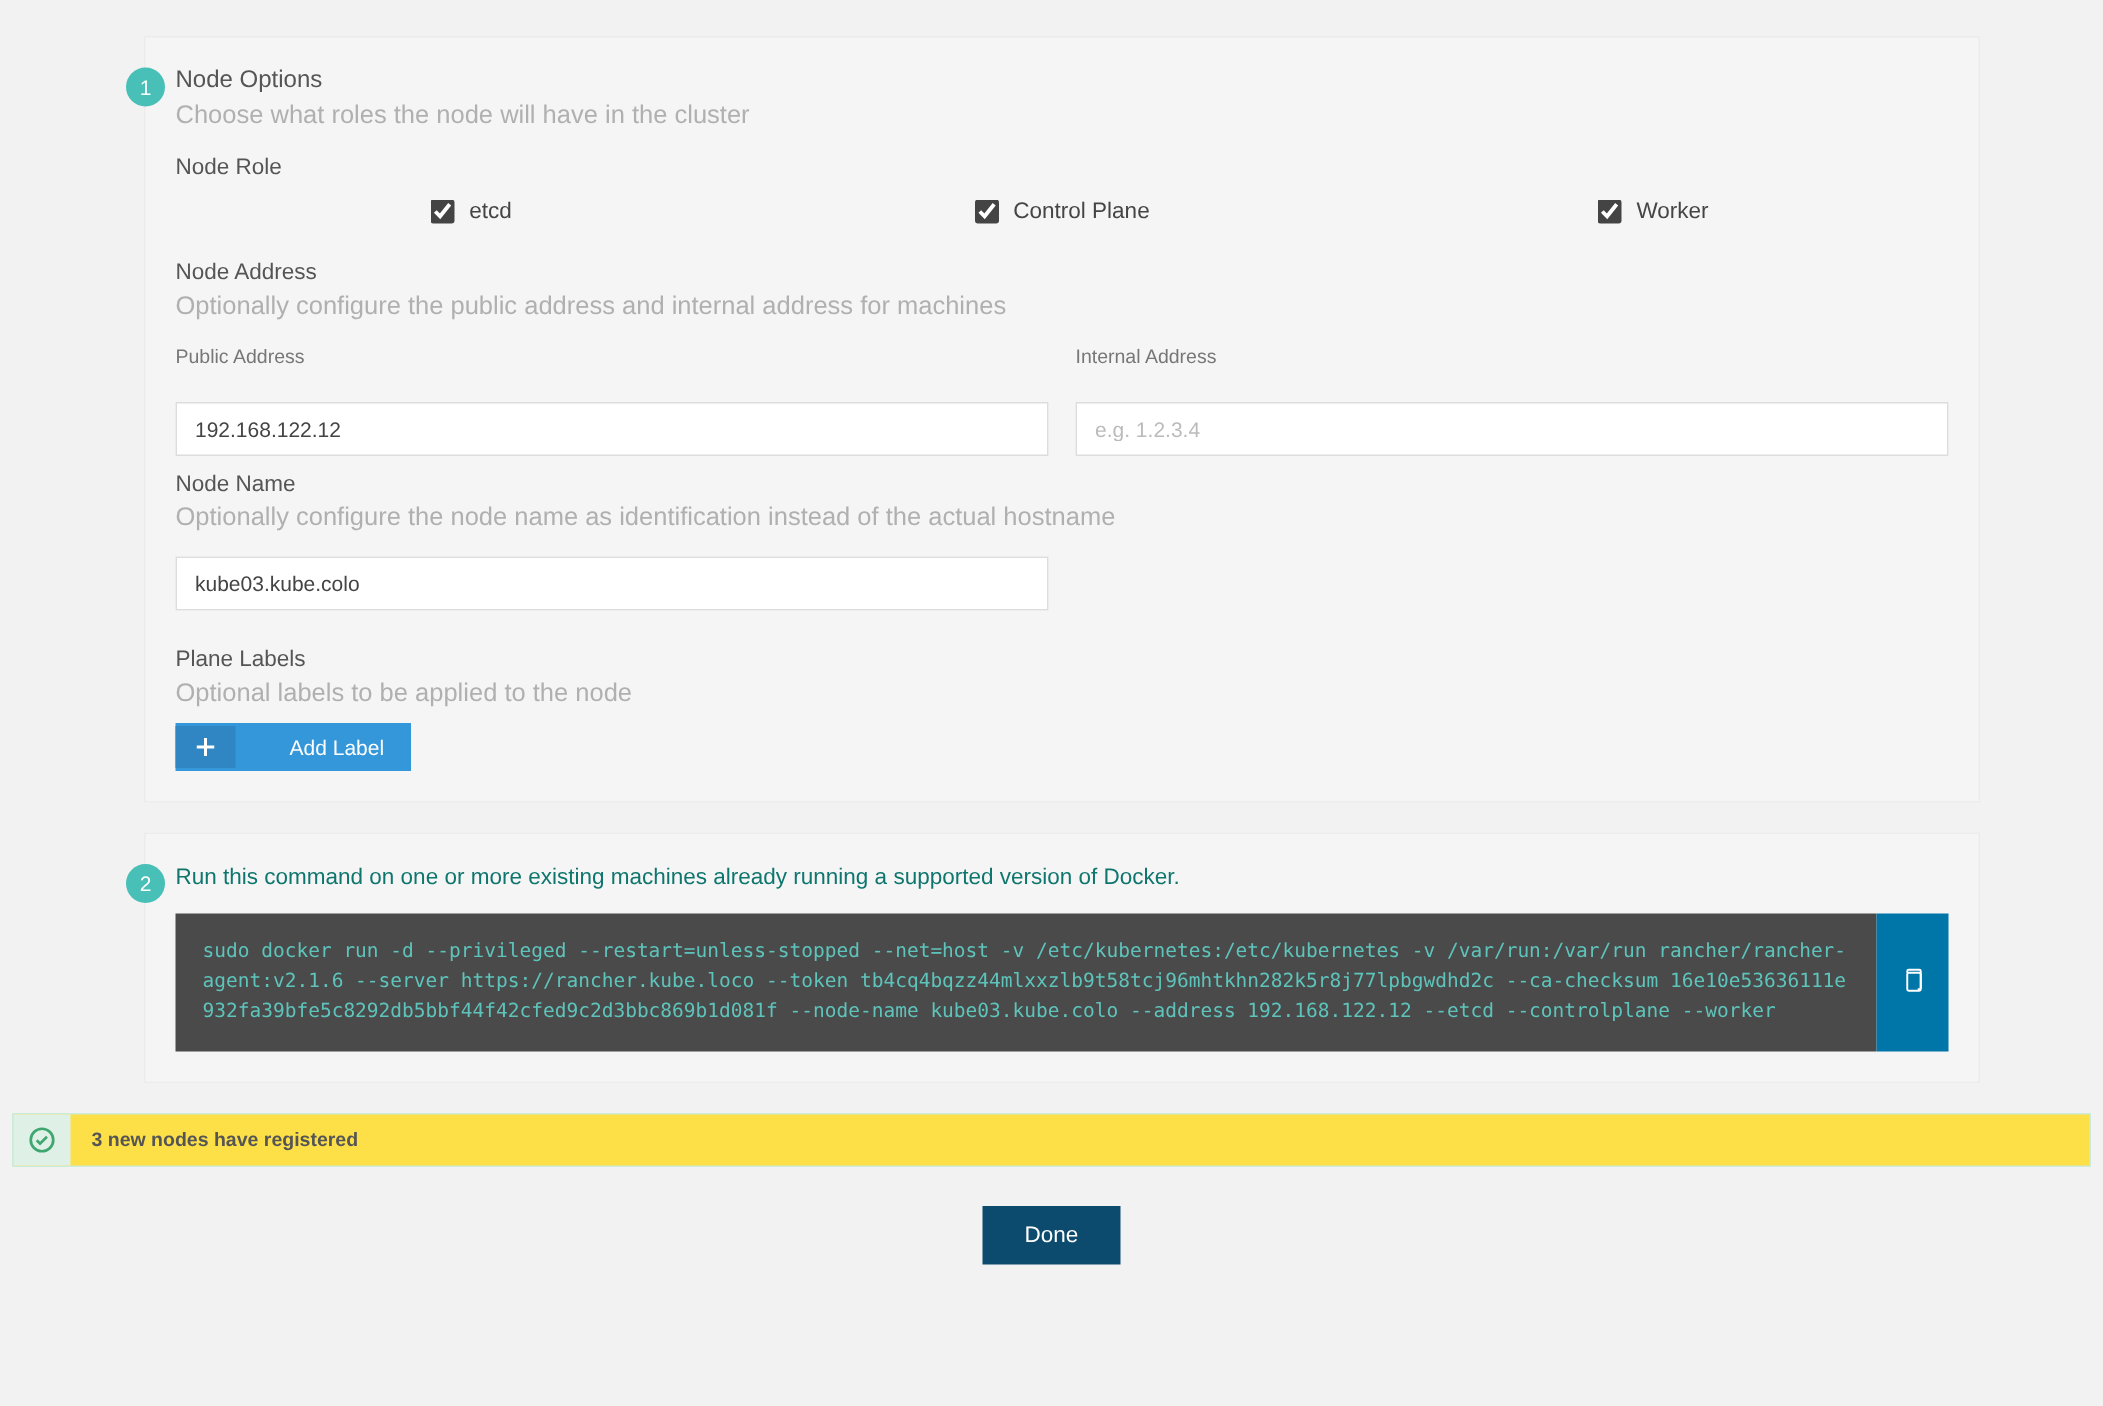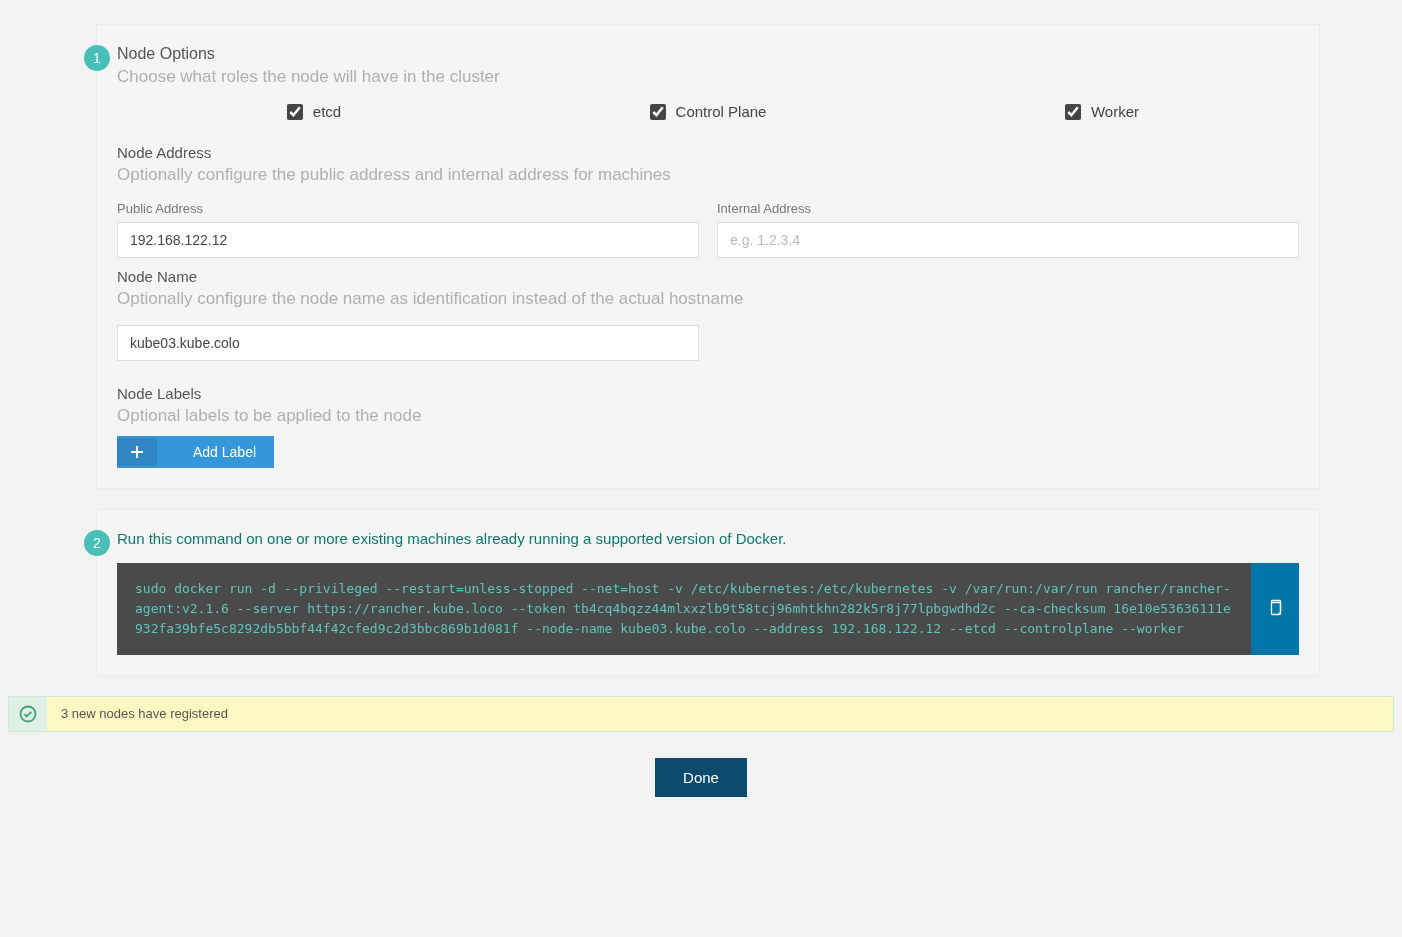--- a/index.html
+++ b/index.html
@@ -9,46 +9,47 @@
 .step-badge.teal { background: #48c0b7; }
 .section-title { font-size: 16px; color: #555; margin-bottom: 4px; }
 .section-desc { font-size: 17px; color: #b0b0b0; margin-bottom: 16px; }
 .subsection-title { font-size: 15px; color: #555; margin-top: 10px; margin-bottom: 4px; }
 .checkbox-row { display: flex; margin: 12px 0 24px 0; }
 .checkbox-item { flex: 1; display: flex; align-items: center; justify-content: center; gap: 10px; }
 .checkbox-item input[type="checkbox"] { width: 16px; height: 16px; accent-color: #444; }
 .checkbox-item label { font-size: 15px; color: #454545; }
 .two-col { display: flex; gap: 18px; margin-top: 8px; }
 .col { flex: 1; }
-.field-label { font-size: 13px; color: #777; margin-bottom: 6px; display: block; }
+.field-label { font-size: 13px; color: #777; margin-bottom: 23px; display: block; }
 input[type="text"] { width: 100%; padding: 9px 12px; border: 1px solid #ddd; background: #fff; font-size: 14px; color: #444; }
 input[type="text"]::placeholder { color: #bbb; }
 .one-col { width: calc(50% - 9px); margin-top: 8px; }
 .add-label-btn { display: inline-flex; align-items: center; background: #3497da; color: #fff; border: none; cursor: pointer; font-size: 14px; margin-top: 4px; gap: 18px; }
 .add-label-btn .plus-box { background: #2f86c2; padding: 8px 14px; display: flex; align-items: center; justify-content: center; }
 .add-label-btn .label-text { padding: 8px 18px; }
 .instruction-text { font-size: 15px; color: #0f766e; margin-bottom: 16px; }
 .code-row { display: flex; }
 .code-block { flex: 1; background: #4a4a4a; color: #5ec4bb; padding: 16px 18px; font-family: "Menlo", "Consolas", monospace; font-size: 13px; line-height: 1.55; word-break: break-all; white-space: pre-wrap; }
 .copy-btn { width: 48px; background: #0075a8; color: #fff; border: none; display: flex; align-items: center; justify-content: center; cursor: pointer; }
-.status-bar { display: flex; align-items: stretch; margin: 16px 4px 0 4px; border: 1px solid #cdebd9; background: #fef9c3; }
+.status-bar { display: flex; align-items: stretch; margin: 16px 4px 0 4px; border: 1px solid #cdebd9; background: #fde047; font-weight: bold; }
 .status-icon-box { background: #dff1e6; padding: 8px 10px; display: flex; align-items: center; justify-content: center; }
 .status-text { padding: 9px 14px; font-size: 13px; color: #555; }
 .done-row { text-align: center; margin: 26px 0 20px; }
 .done-btn { background: #0c4a6e; color: #fff; border: none; padding: 11px 28px; font-size: 15px; cursor: pointer; }
 </style>
 </head>
 <body>
 
 <div class="panel">
   <div class="step-badge teal">1</div>
 
   <div class="section-title">Node Options</div>
   <div class="section-desc">Choose what roles the node will have in the cluster</div>
 
+  <div class="subsection-title">Node Role</div>
   <div class="checkbox-row">
     <div class="checkbox-item">
       <input type="checkbox" checked="" style="">
       <label>etcd</label>
     </div>
     <div class="checkbox-item">
       <input type="checkbox" checked="" style="">
       <label>Control Plane</label>
     </div>
     <div class="checkbox-item">
@@ -69,21 +70,21 @@
       <input type="text" placeholder="e.g. 1.2.3.4" style="">
     </div>
   </div>
 
   <div class="subsection-title" style="">Node Name</div>
   <div class="section-desc">Optionally configure the node name as identification instead of the actual hostname</div>
   <div class="one-col">
     <input type="text" value="kube03.kube.colo" style="">
   </div>
 
-  <div class="subsection-title" style="margin-top:24px">Node Labels</div>
+  <div class="subsection-title" style="margin-top:24px">Plane Labels</div>
   <div class="section-desc" style="margin-bottom:6px">Optional labels to be applied to the node</div>
   <button class="add-label-btn">
     <span class="plus-box">
       <svg width="12" height="12" viewBox="0 0 12 12">
           <path d="M5 0h2v5h5v2H7v5H5V7H0V5h5V0z" fill="#fff"></path>
         </svg>
     </span>
     <span class="label-text">Add Label</span>
   </button>
 </div>

